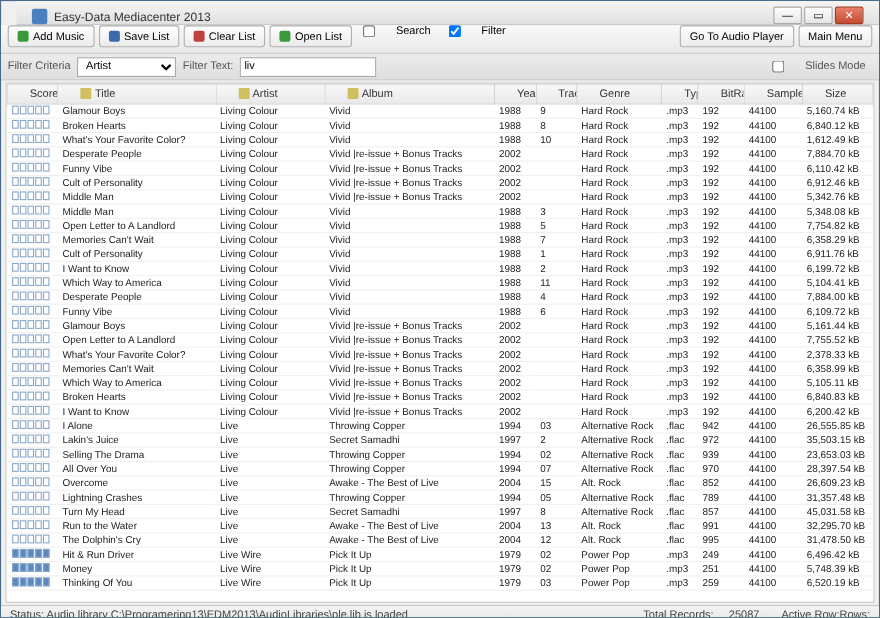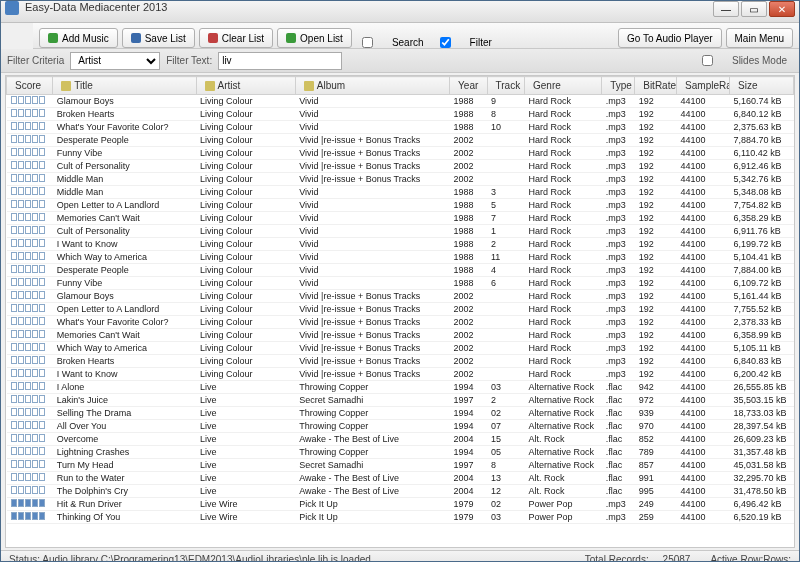--- a/index.html
+++ b/index.html
@@ -1,36 +1,36 @@
 <!DOCTYPE html>
 <html><head>
 <meta charset="utf-8">
 <style>
 * { margin:0; padding:0; box-sizing:border-box; font-family:Tahoma,sans-serif; font-size:10px; }
 body { background:#f0f0f0; width:800px; height:562px; overflow:hidden; border:1px solid #4a6a8a; }
-.titlebar { height:22px; background:linear-gradient(#f5f5f5,#e0e0e0); display:flex; align-items:flex-start; padding:0 4px; border-bottom:1px solid #c0c0c0; }
+.titlebar { height:22px; background:linear-gradient(#f5f5f5,#e0e0e0); display:flex; align-items:flex-end; padding:0 14px; border-bottom:1px solid #c0c0c0;margin-left:14px; }
 .titlebar .icon { width:14px; height:14px; background:#4a80c0; border-radius:2px; margin-right:6px; }
 .titlebar .title { flex:1; font-size:11px; color:#333; }
 .wbtn { width:26px; height:16px; margin-left:2px; border:1px solid #aaa; background:linear-gradient(#fdfdfd,#e6e6e6); display:flex; align-items:center; justify-content:center; font-size:10px; border-radius:2px; }
 .wbtn.close { background:linear-gradient(#e9806b,#c44a2e); color:#fff; border-color:#a03a20; }
-.toolbar { height:26px; background:linear-gradient(#fafafa,#e8e8e8); display:flex; align-items:flex-end; padding:0 6px; border-bottom:1px solid #c8c8c8; gap:4px;margin-left:32px; }
+.toolbar { height:26px; background:linear-gradient(#fafafa,#e8e8e8); display:flex; align-items:flex-start; padding:0 6px; border-bottom:1px solid #c8c8c8; gap:4px; }
 .tbtn { height:20px; padding:0 8px; display:flex; align-items:center; gap:4px; border:1px solid #b0b0b0; background:linear-gradient(#fff,#ebebeb); border-radius:3px; cursor:pointer; font-size:10px; }
 .tbtn .i { width:10px; height:10px; display:inline-block; }
 .i-add{background:#3a9a3a;border-radius:2px;} .i-save{background:#3a6aaa;border-radius:2px;} .i-clear{background:#c04040;border-radius:2px;} .i-open{background:#3a9a3a;border-radius:2px;}
 .spacer { flex:1; }
 .check { display:flex; align-items:center; gap:19px; margin:0 6px; }
 .check input { width:11px; height:11px; }
 .filterbar { height:24px; background:linear-gradient(#ececec,#dedede); display:flex; align-items:center; padding:0 6px; border-bottom:1px solid #c8c8c8; gap:6px; }
 .filterbar label { color:#555; }
 .filterbar select, .filterbar input[type=text] { height:18px; border:1px solid #aaa; background:#fff; padding:0 3px; font-size:10px; }
 .filterbar select { width:90px; }
 .filterbar input[type=text] { width:124px; }
 .gridwrap { height:473px; overflow:auto; background:#fff; border:1px solid #c8c8c8; margin:2px 4px; }
 table { border-collapse:collapse; width:100%; table-layout:fixed; }
-th { position:sticky; top:0; background:linear-gradient(#f8f8f8,#e8e8e8); border:1px solid #d0d0d0; padding:2px 8px; text-align:left; font-weight:normal; color:#333; font-size:10px; height:18px; white-space:nowrap; overflow:hidden; }
+th { position:sticky; top:0; background:linear-gradient(#f8f8f8,#e8e8e8); border:1px solid #d0d0d0; padding:2px 20px; text-align:left; font-weight:normal; color:#333; font-size:10px; height:18px; white-space:nowrap; overflow:hidden; }
 th .hi { width:10px; height:10px; display:inline-block; background:#d0c060; border-radius:1px; margin-right:3px; vertical-align:middle; }
 td { border-bottom:1px solid #f0f0f0; padding:1px 4px; font-size:9px; color:#222; white-space:nowrap; overflow:hidden; height:13px; }
 .score span { display:inline-block; width:6px; height:8px; margin-right:1px; border:1px solid #8aa8c8; }
 .score span.f { background:#5a88c0; }
 .statusbar { height:17px; background:linear-gradient(#f4f4f4,#e4e4e4); border-top:1px solid #c8c8c8; display:flex; align-items:center; padding:0 8px; font-size:10px; color:#444; }
 .statusbar .seg { margin-right:20px; }
 .statusbar .right { margin-left:auto; display:flex; gap:20px; }
 </style>
 </head>
 <body>
@@ -150,21 +150,21 @@
           <td class="score"><span></span><span></span><span></span><span></span><span></span></td>
           <td>What's Your Favorite Color?</td>
           <td>Living Colour</td>
           <td>Vivid</td>
           <td>1988</td>
           <td>10</td>
           <td>Hard Rock</td>
           <td>.mp3</td>
           <td>192</td>
           <td>44100</td>
-          <td>2,375.63 kB</td>
+          <td>1,612.49 kB</td>
         </tr>
         <tr>
           <td class="score"><span></span><span></span><span></span><span></span><span></span></td>
           <td>Desperate People</td>
           <td>Living Colour</td>
           <td>Vivid |re-issue + Bonus Tracks</td>
           <td>2002</td>
           <td></td>
           <td>Hard Rock</td>
           <td>.mp3</td>
@@ -436,21 +436,21 @@
           <td class="score"><span></span><span></span><span></span><span></span><span></span></td>
           <td>Selling The Drama</td>
           <td>Live</td>
           <td>Throwing Copper</td>
           <td>1994</td>
           <td>02</td>
           <td>Alternative Rock</td>
           <td>.flac</td>
           <td>939</td>
           <td>44100</td>
-          <td>18,733.03 kB</td>
+          <td>23,653.03 kB</td>
         </tr>
         <tr>
           <td class="score"><span></span><span></span><span></span><span></span><span></span></td>
           <td>All Over You</td>
           <td>Live</td>
           <td>Throwing Copper</td>
           <td>1994</td>
           <td>07</td>
           <td>Alternative Rock</td>
           <td>.flac</td>
@@ -528,20 +528,33 @@
           <td>Hit &amp; Run Driver</td>
           <td>Live Wire</td>
           <td>Pick It Up</td>
           <td>1979</td>
           <td>02</td>
           <td>Power Pop</td>
           <td>.mp3</td>
           <td>249</td>
           <td>44100</td>
           <td>6,496.42 kB</td>
+        </tr>
+        <tr>
+          <td class="score"><span class="f"></span><span class="f"></span><span class="f"></span><span class="f"></span><span class="f"></span></td>
+          <td>Money</td>
+          <td>Live Wire</td>
+          <td>Pick It Up</td>
+          <td>1979</td>
+          <td>02</td>
+          <td>Power Pop</td>
+          <td>.mp3</td>
+          <td>251</td>
+          <td>44100</td>
+          <td>5,748.39 kB</td>
         </tr>
         <tr>
           <td class="score"><span class="f"></span><span class="f"></span><span class="f"></span><span class="f"></span><span class="f"></span></td>
           <td>Thinking Of You</td>
           <td>Live Wire</td>
           <td>Pick It Up</td>
           <td>1979</td>
           <td>03</td>
           <td>Power Pop</td>
           <td>.mp3</td>

